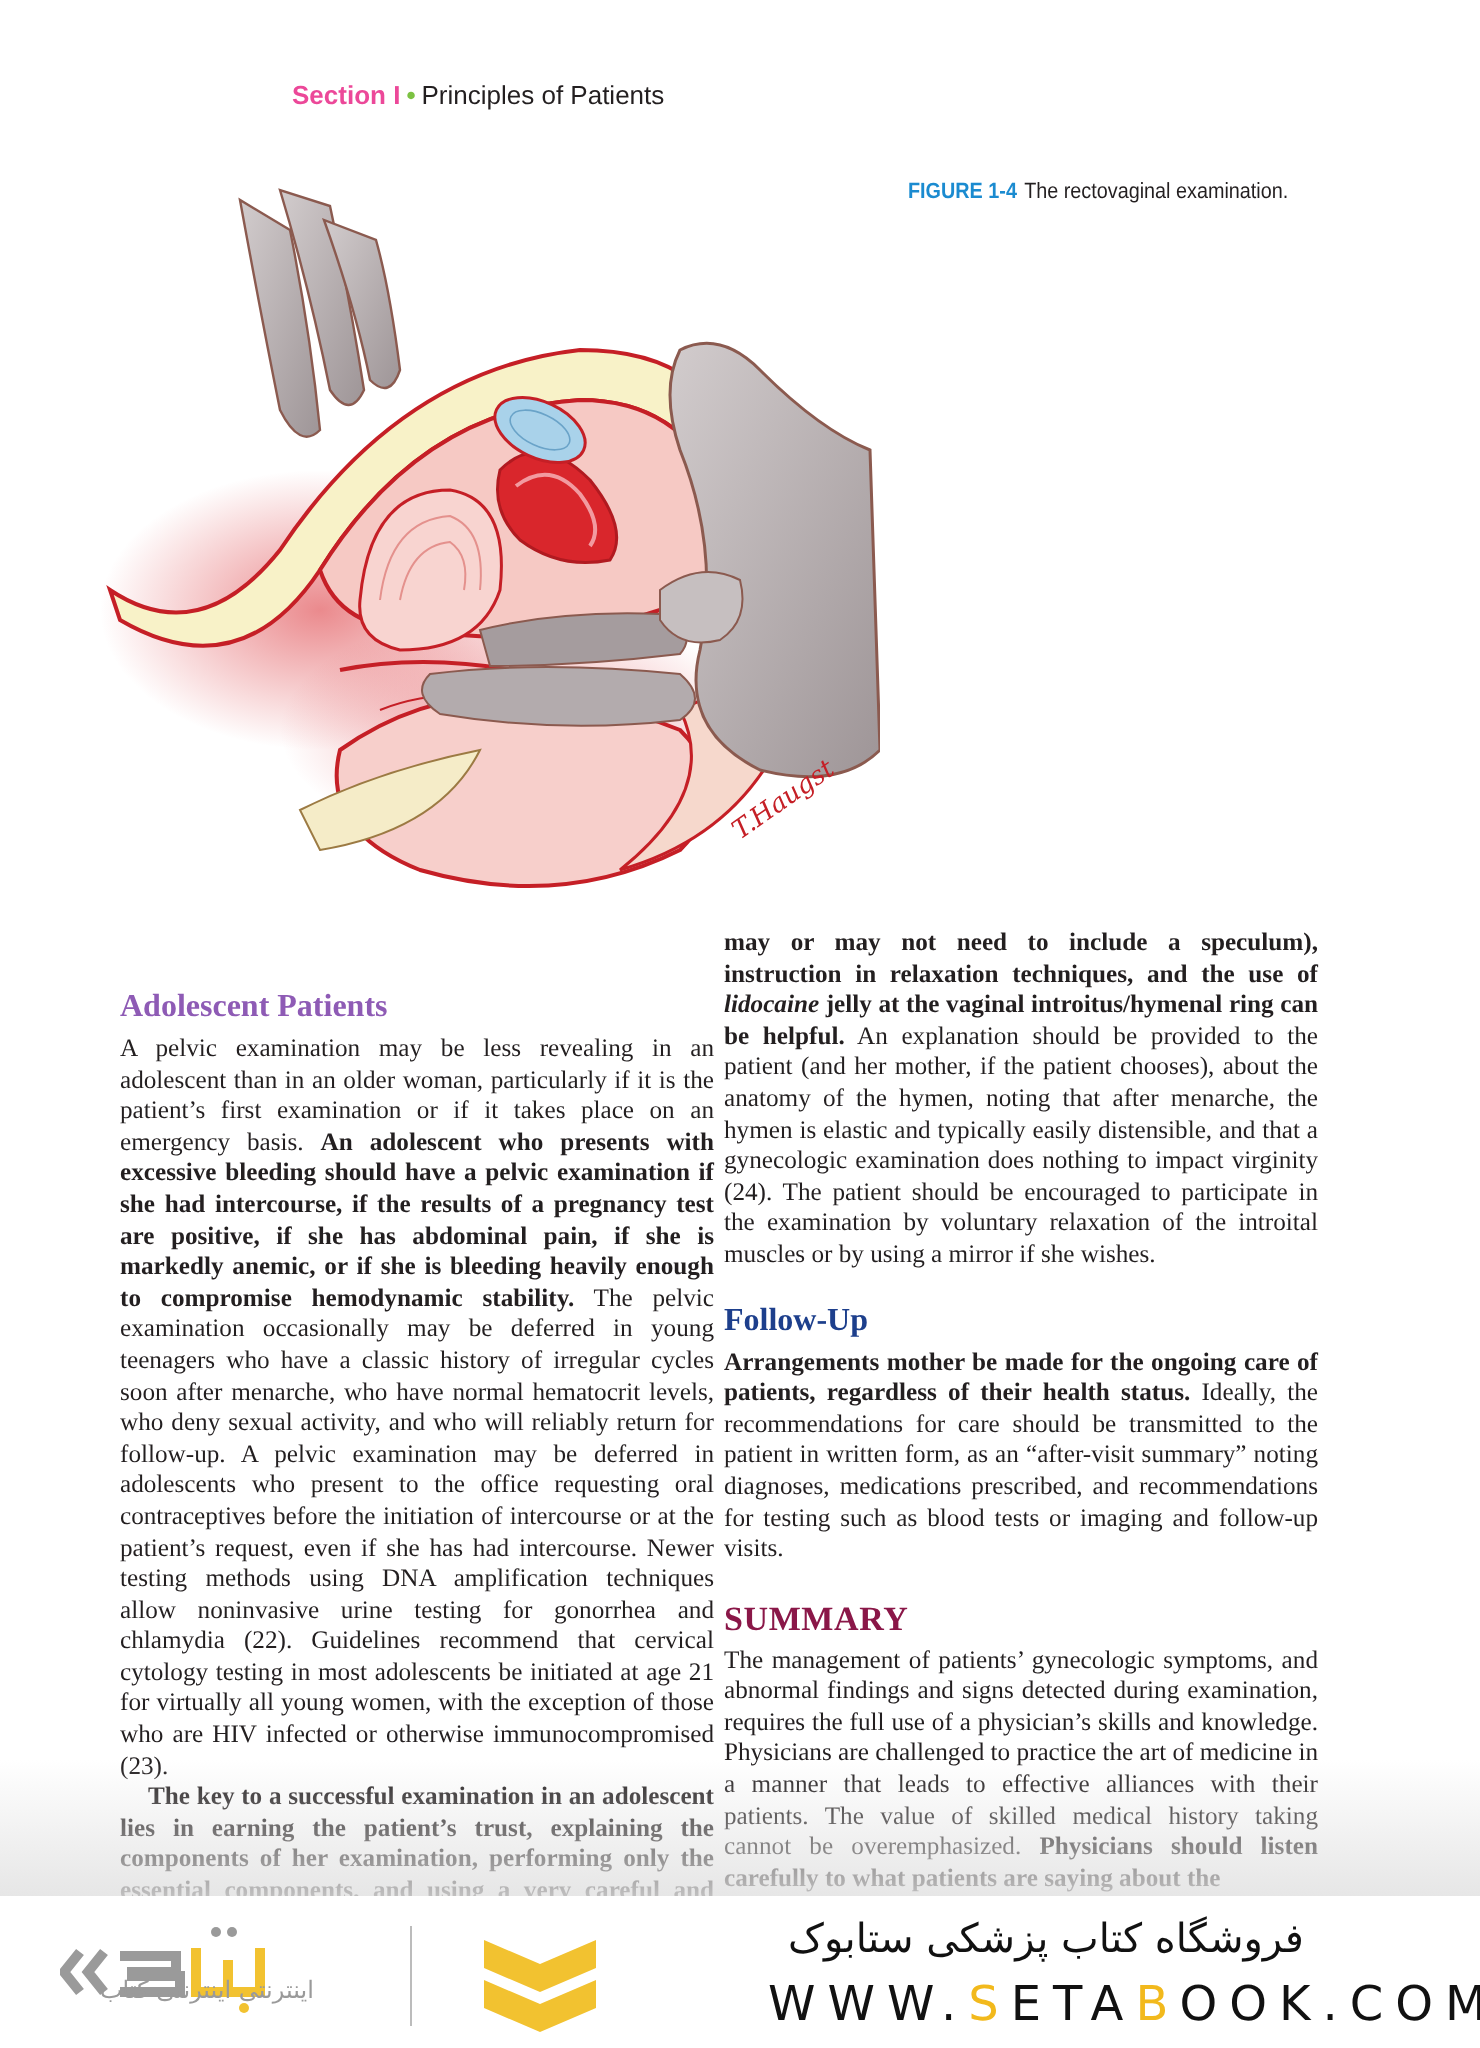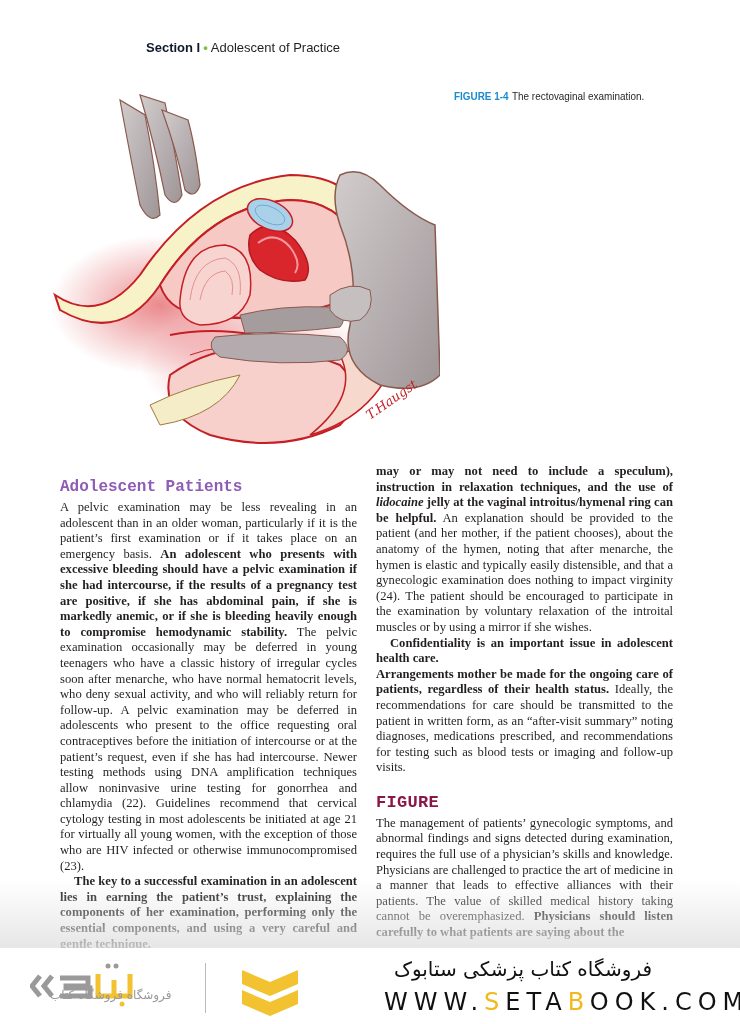--- a/index.html
+++ b/index.html
@@ -4,41 +4,41 @@
 <style>
   html, body { margin: 0; padding: 0; }
   body {
     width: 740px; height: 1024px; overflow: hidden; position: relative;
     background: #ffffff; font-family: "Liberation Serif", serif; color: #231f20;
   }
   .running-head {
     position: absolute; left: 146px; top: 40px;
     font-family: "Liberation Sans", sans-serif; font-size: 13px; color: #231f20;
   }
-  .running-head .sec { color: #0f172a; font-weight: bold; }
+  .running-head .sec { color: #ec4899; font-weight: bold; }
   .running-head .bullet { color: #7cc242; font-weight: bold; margin: 0 3px; }
   .caption {
     position: absolute; left: 454px; top: 90px;
     font-family: "Liberation Sans", sans-serif; font-size: 11px; color: #231f20;
     transform: scaleX(0.9); transform-origin: left;
   }
   .caption .fig { color: #1b8bd0; font-weight: bold; margin-right: 4px; }
   .figure { position: absolute; left: 40px; top: 75px; width: 400px; height: 380px; }
   .col {
     position: absolute; top: 464px; width: 297px;
     font-size: 12.6px; line-height: 15.6px; text-align: justify; hyphens: manual;
   }
   .col.left { left: 60px; }
-  .col.right { left: 376px; }
+  .col.right { left: 362px; }
   .col p { margin: 0; }
   .col p.indent { text-indent: 14px; }
   .col b { font-weight: bold; }
   .h2 {
-    font-family: Liberation Mono, monospace; font-weight: bold; font-size: 16px;
-    margin: 14px 0 4px 0; line-height: 18px;
+    font-family: Liberation Serif, serif; font-weight: bold; font-size: 16px;
+    margin: 31px 0 4px 0; line-height: 18px;
   }
   .h2.purple { color: #8e5bb5; }
   .h2.navy { color: #1d3f8c; margin-top: 16px; }
   .h2.maroon { color: #8a1748; font-size: 17px; font-weight: 900; letter-spacing: 0.3px; margin-top: 18px; }
   .fade {
     position: absolute; left: 0; top: 880px; width: 740px; height: 70px;
     background: linear-gradient(to bottom, rgba(255,255,255,0) 0%, rgba(225,225,225,0.85) 100%);
   }
   .banner {
     position: absolute; left: 0; top: 948px; width: 740px; height: 76px; background: #ffffff;
@@ -56,21 +56,21 @@
   .site-url {
     position: absolute; left: 384px; top: 40px; font-family: "DejaVu Sans", sans-serif;
     font-size: 24px; letter-spacing: 6px; color: #111;
   }
   .site-url .hl { color: #f2b91c; }
 </style>
 </head>
 <body>
 
 <div class="running-head">
-  <span class="sec">Section I</span><span class="bullet">•</span><span>Adolescent of Practice</span>
+  <span class="sec">Section I</span><span class="bullet">•</span><span>Principles of Patients</span>
 </div>
 
 <div class="caption">
   <span class="fig">FIGURE 1-4</span><span>The rectovaginal examination.</span>
 </div>
 
 <svg class="figure" viewBox="0 0 400 380">
   <defs>
     <radialGradient id="redglow" cx="50%" cy="50%" r="50%">
       <stop offset="0%" stop-color="#d9262c" stop-opacity="0.9"></stop>
@@ -124,23 +124,23 @@
 
 <div class="col left">
   <div class="h2 purple">Adolescent Patients</div>
   <p><span>A pelvic examination may be less revealing in an adolescent than in an older woman, particularly if it is the patient’s first examination or if it takes place on an emergency basis. </span><b>An adolescent who presents with excessive bleeding should have a pelvic examination if she had intercourse, if the results of a pregnancy test are positive, if she has abdominal pain, if she is markedly anemic, or if she is bleeding heavily enough to compromise hemodynamic stability.</b><span> The pelvic examination occasionally may be deferred in young teenagers who have a classic history of irregular cycles soon after menarche, who have normal hematocrit levels, who deny sexual activity, and who will reliably return for follow-up. A pelvic examination may be deferred in adolescents who present to the office requesting oral contraceptives before the initiation of intercourse or at the patient’s request, even if she has had intercourse. Newer testing methods using DNA amplification techniques allow noninvasive urine testing for gonorrhea and chlamydia (22). Guidelines recommend that cervical cytology testing in most adolescents be initiated at age 21 for virtually all young women, with the exception of those who are HIV infected or otherwise immunocompromised (23).</span></p>
   <p class="indent"><b>The key to a successful examination in an adolescent lies in earning the patient’s trust, explaining the components of her examination, performing only the essential components, and using a very careful and gentle technique.</b></p>
   <p class="indent"><b>Before a first pelvic examination is performed, a</b></p>
 </div>
 
 <div class="col right">
   <p><b>may or may not need to include a speculum), instruction in relaxation techniques, and the use of </b><b><i>lidocaine</i></b><b> jelly at the vaginal introitus/hymenal ring can be helpful.</b><span> An explanation should be provided to the patient (and her mother, if the patient chooses), about the anatomy of the hymen, noting that after menarche, the hymen is elastic and typically easily distensible, and that a gynecologic examination does nothing to impact virginity (24). The patient should be encouraged to participate in the examination by voluntary relaxation of the introital muscles or by using a mirror if she wishes.</span></p>
-  <p class="indent"><b>Confidentiality is an important issue in adolescent health care.</b></p>
+  <div class="h2 navy">Follow-Up</div>
   <p><b>Arrangements mother be made for the ongoing care of patients, regardless of their health status.</b><span> Ideally, the recommendations for care should be transmitted to the patient in written form, as an “after-visit summary” noting diagnoses, medications prescribed, and recommendations for testing such as blood tests or imaging and follow-up visits.</span></p>
-  <div class="h2 maroon">FIGURE</div>
+  <div class="h2 maroon">SUMMARY</div>
   <p><span>The management of patients’ gynecologic symptoms, and abnormal findings and signs detected during examination, requires the full use of a physician’s skills and knowledge. Physicians are challenged to practice the art of medicine in a manner that leads to effective alliances with their patients. The value of skilled medical history taking cannot be overemphasized. </span><b>Physicians should listen carefully to what patients are saying about the</b></p>
 </div>
 
 <div class="fade"></div>
 
 <div class="banner">
   <svg class="logo" viewBox="0 0 270 64">
 
     <path d="M10 20 L2 30 L10 40" fill="none" stroke="#9a9a9a" stroke-width="5"></path>
     <path d="M22 20 L14 30 L22 40" fill="none" stroke="#9a9a9a" stroke-width="5"></path>
@@ -149,16 +149,16 @@
 
     <path d="M68 18 L68 40 L100 40 L100 18 M84 24 L84 40" fill="none" stroke="#f2c230" stroke-width="5"></path>
     <circle cx="78" cy="10" r="2.5" fill="#9a9a9a"></circle>
       <circle cx="86" cy="10" r="2.5" fill="#9a9a9a"></circle>
     <circle cx="92" cy="48" r="2.5" fill="#f2c230"></circle>
 
     <path d="M212 14 L240 26 L268 14 L268 28 L240 40 L212 28 Z" fill="#f2c230"></path>
     <path d="M212 34 L240 46 L268 34 L268 48 L240 60 L212 48 Z" fill="#f2c230"></path>
   </svg>
   <div class="logo-divider"></div>
-  <div class="logo-sub">فروشگاه فروشگاه کتاب</div>
+  <div class="logo-sub">اینترنتی اینترنتی کتاب</div>
   <div class="store-name">فروشگاه کتاب پزشکی ستابوک</div>
   <div class="site-url"><span>WWW.</span><span class="hl">S</span><span>ETA</span><span class="hl">B</span><span>OOK.COM</span></div>
 </div>
 
 </body></html>

